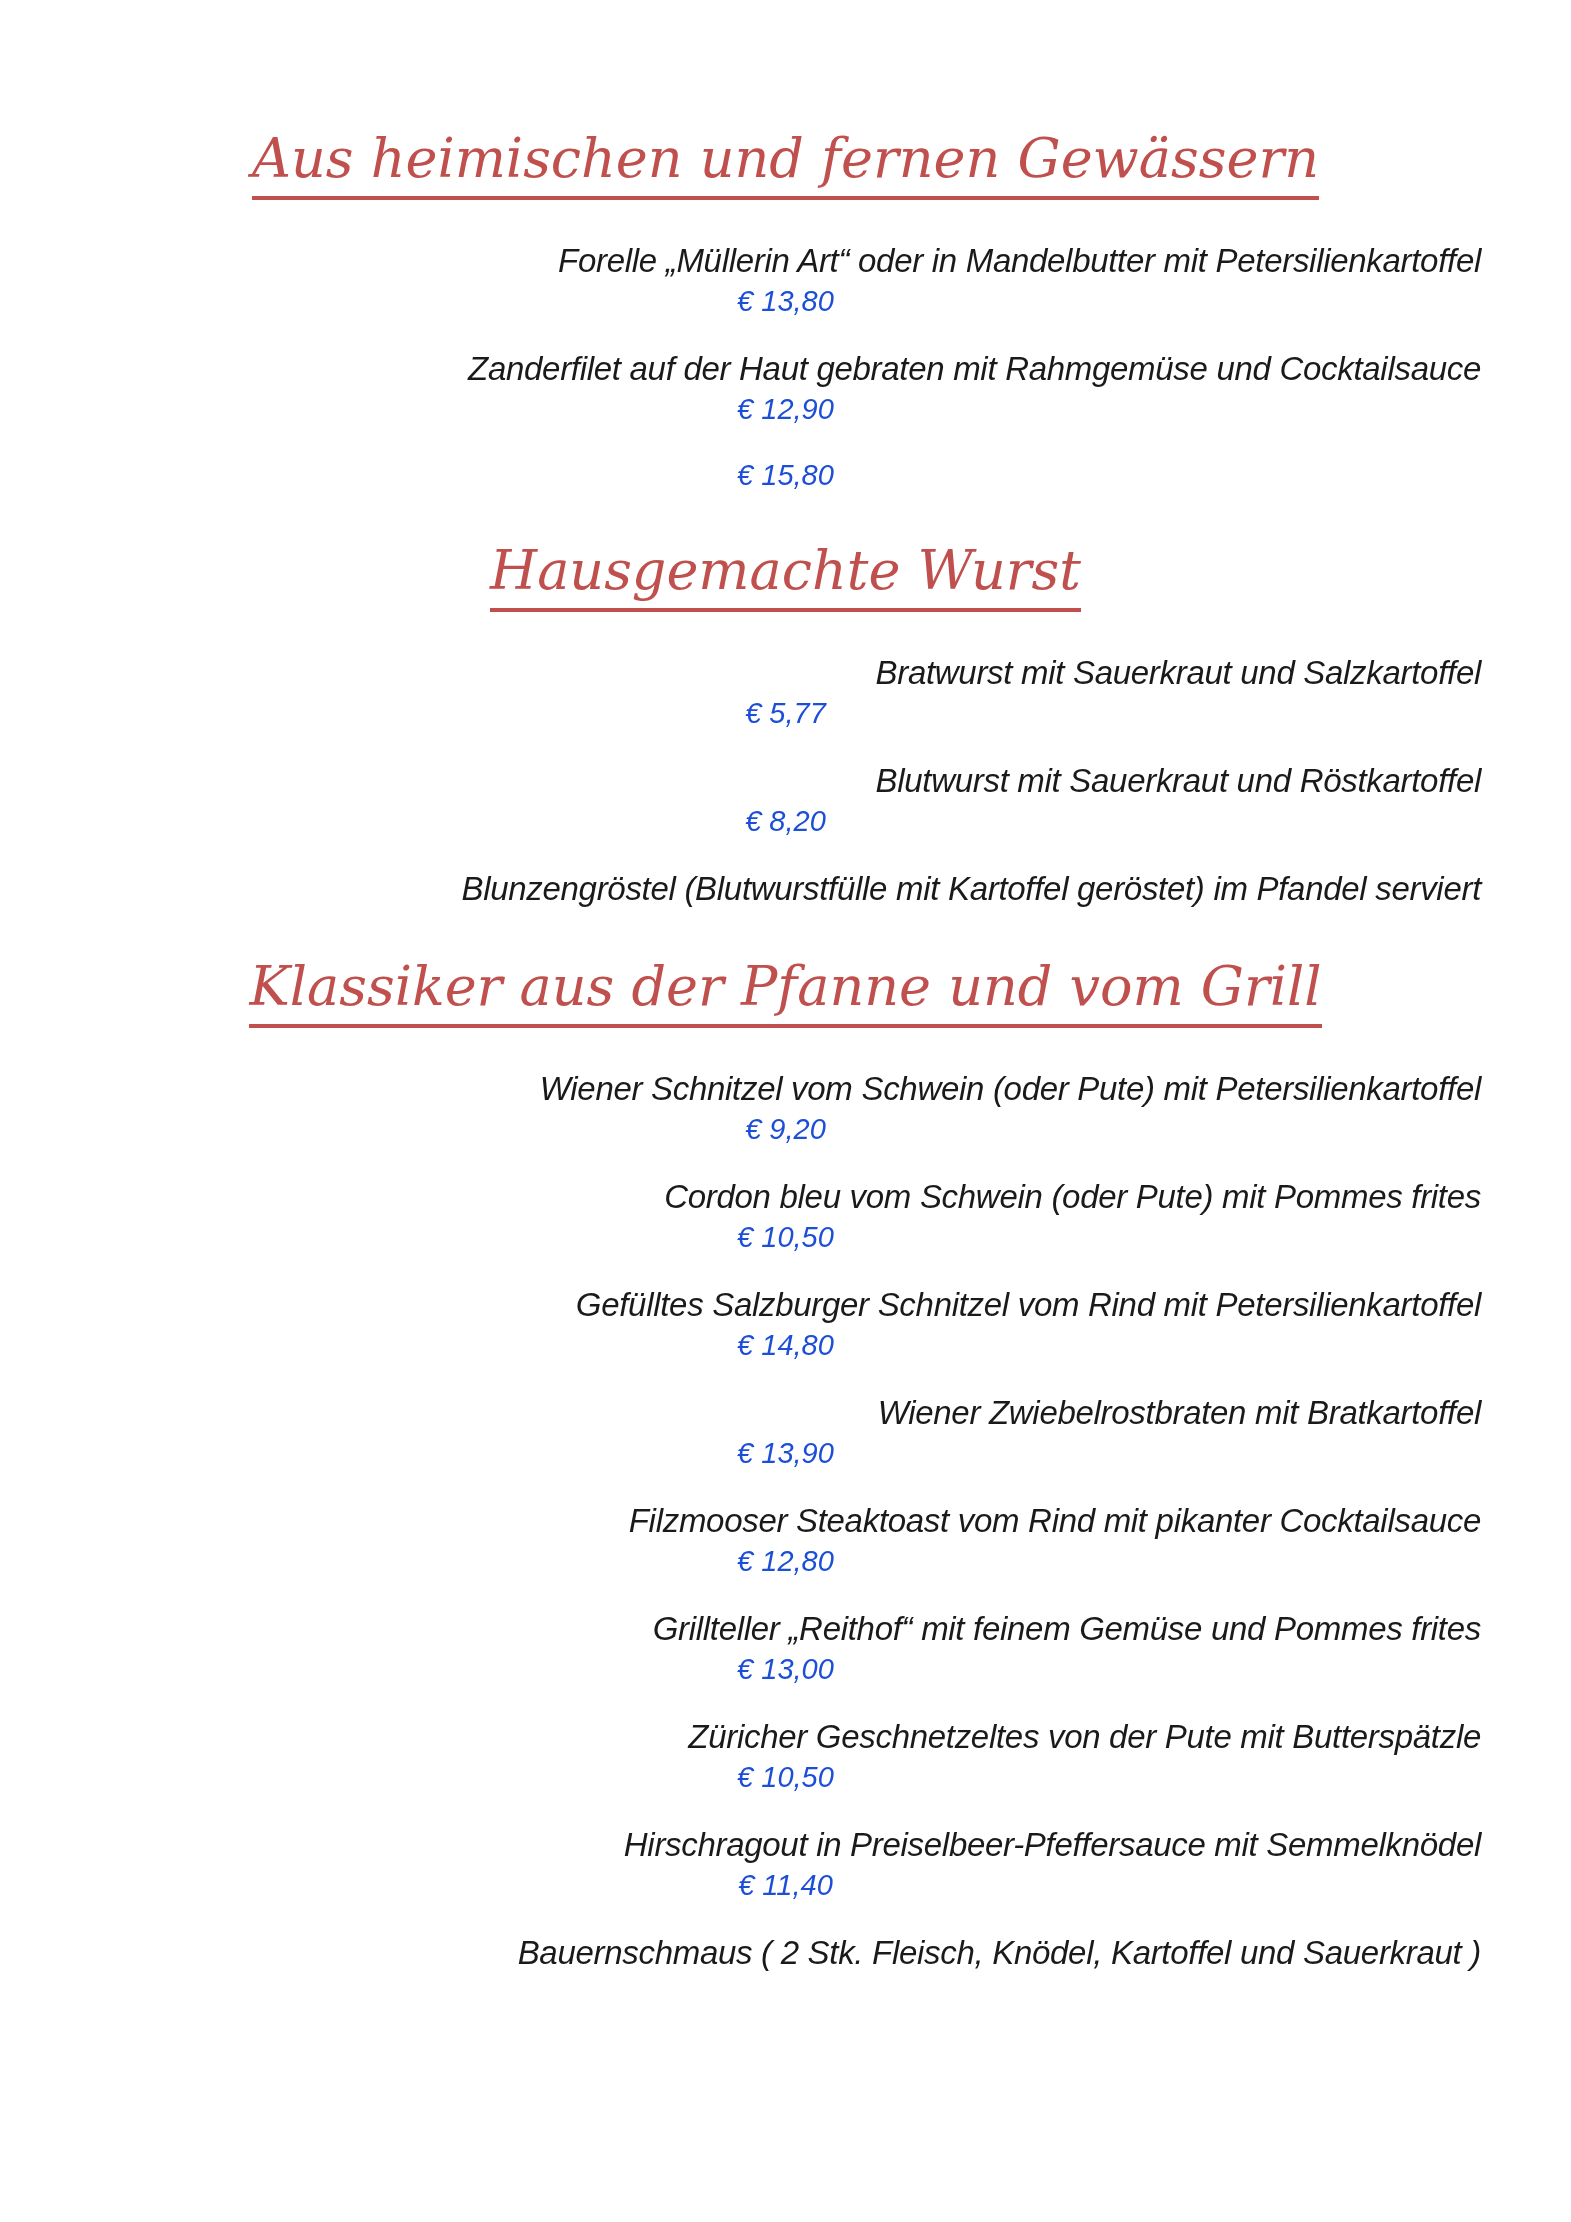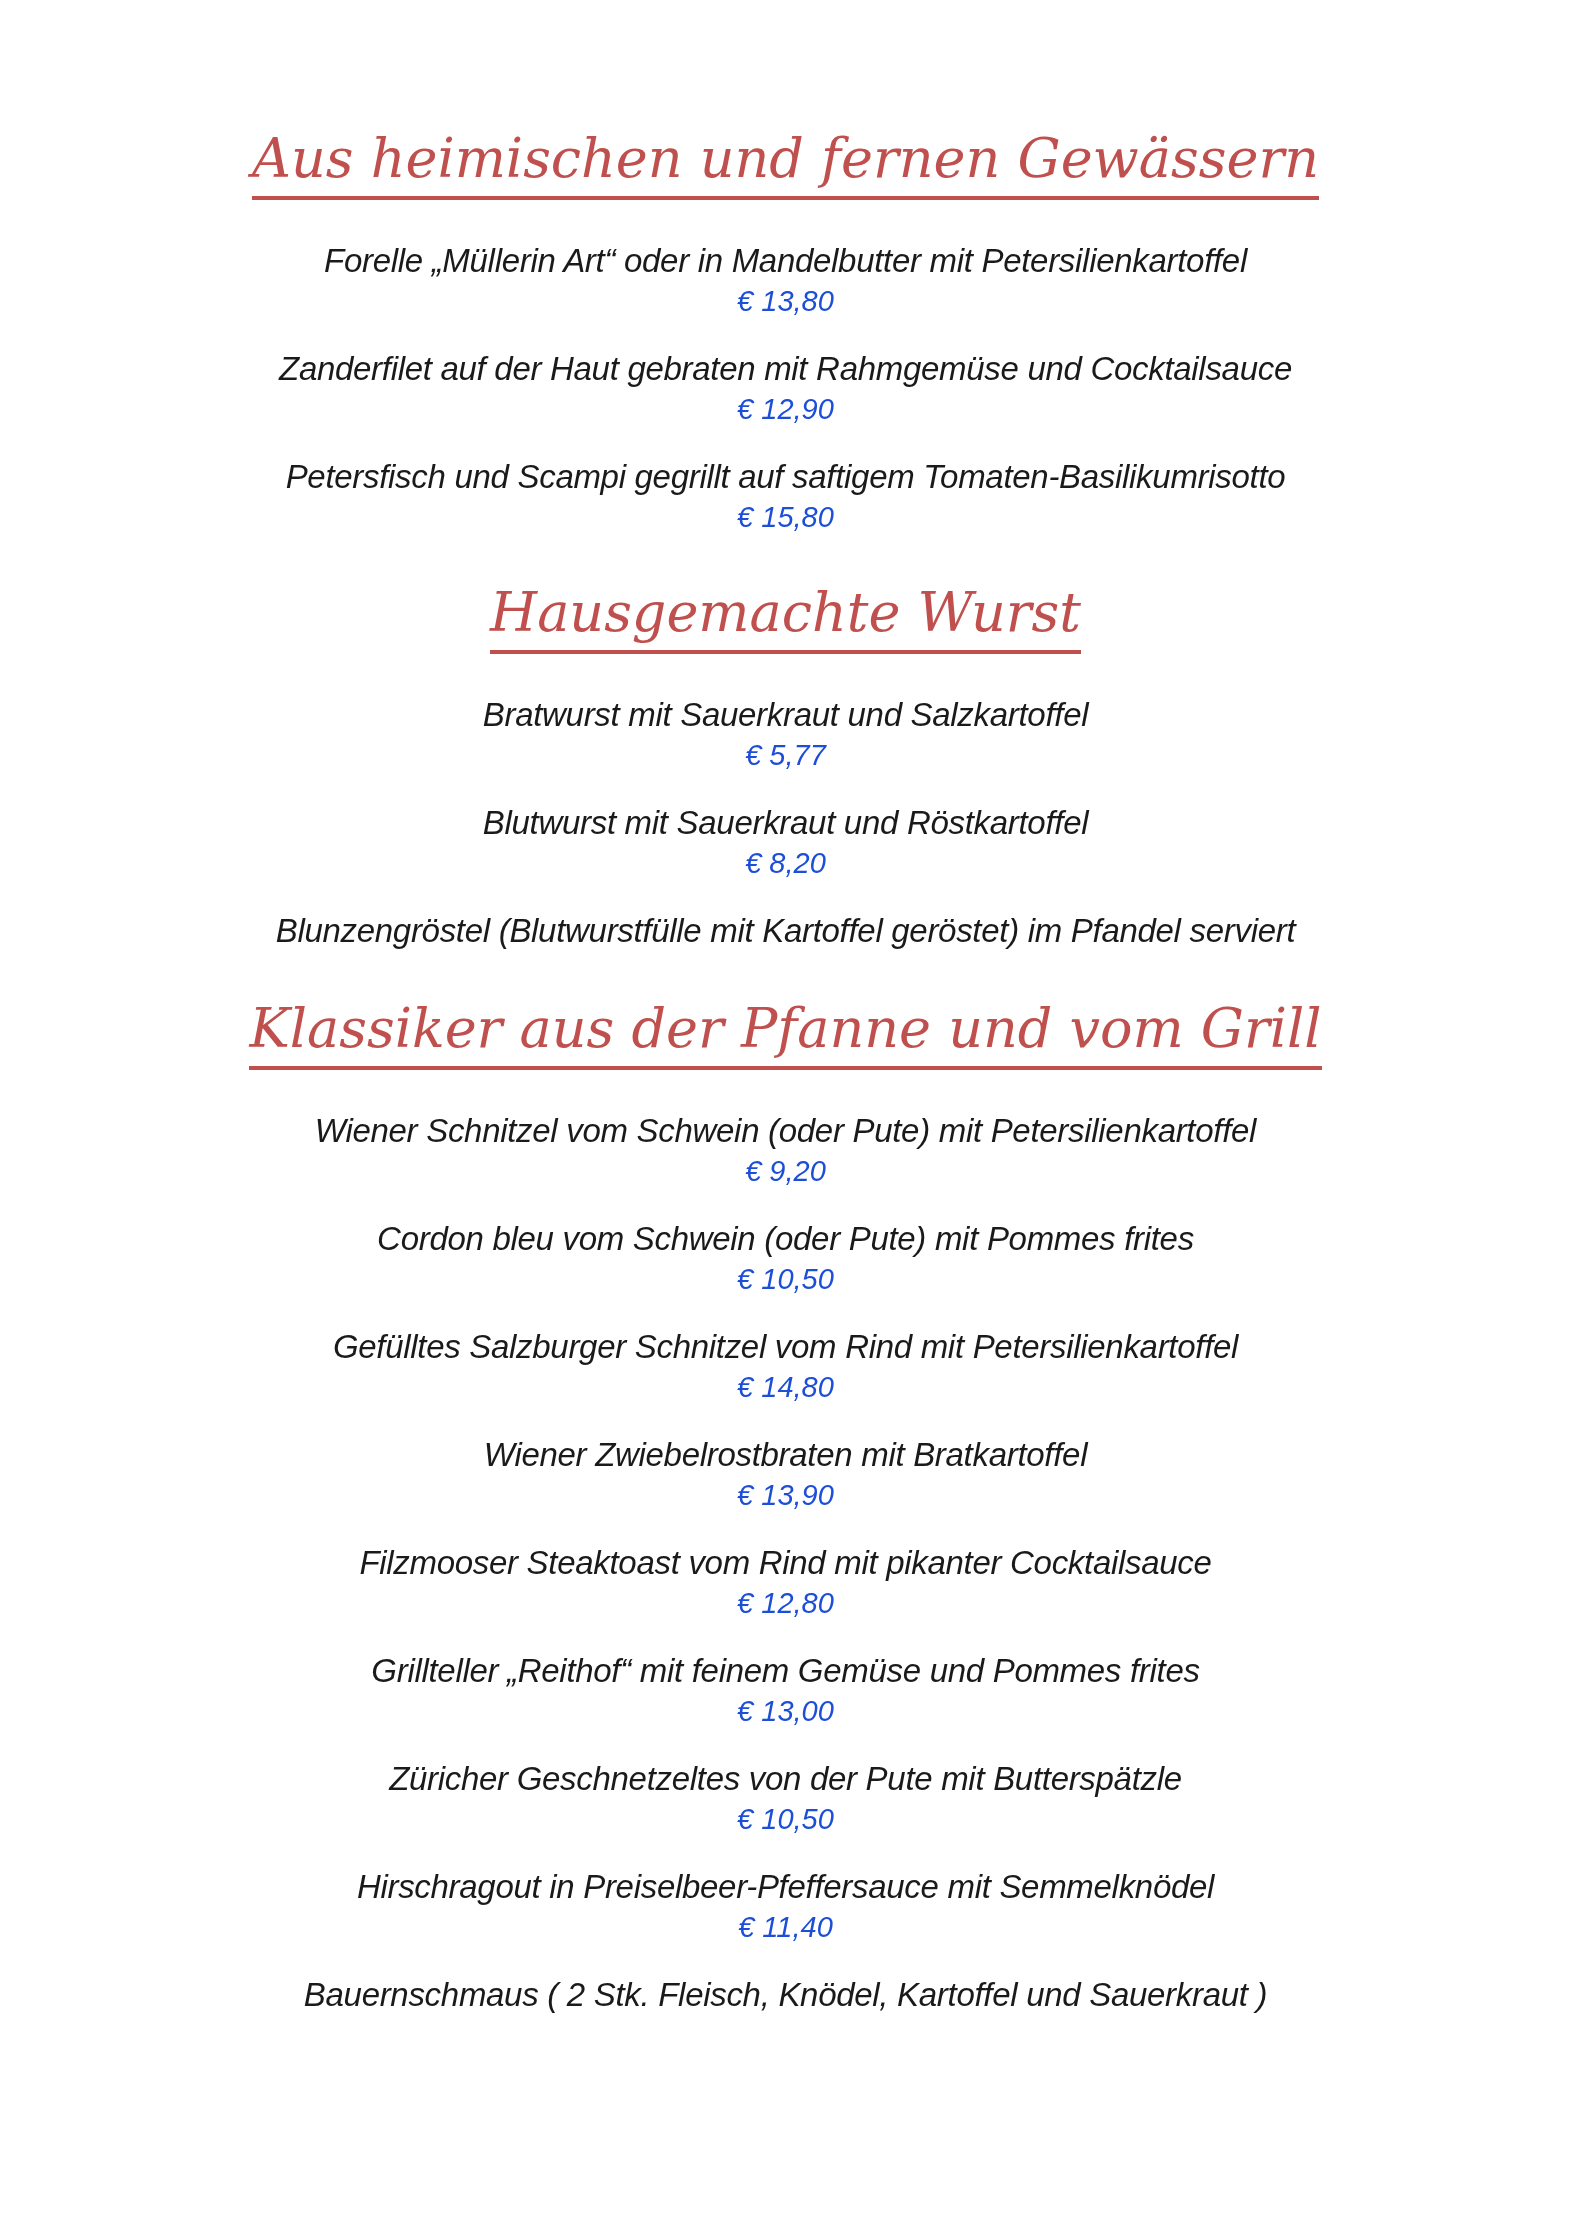--- a/index.html
+++ b/index.html
@@ -39,20 +39,21 @@
     margin: 0 0 28px 0;
   }
   .item-name {
     font-family: "Liberation Sans", sans-serif;
     font-style: italic;
     font-weight: 400;
     font-size: 33px;
     line-height: 42px;
     color: #1a1a1a;
     letter-spacing: -0.3px;
+    text-align: right;
   }
   .item-price {
     font-family: "Liberation Sans", sans-serif;
     font-style: italic;
     font-weight: 400;
     font-size: 29px;
     line-height: 38px;
     color: #1d4ed8;
   }
 </style>
@@ -65,21 +66,20 @@
         <h2 class="section-title"><span class="title-text">Aus heimischen und fernen Gewässern</span></h2>
         <div class="menu-item">
           <div class="item-name">Forelle „Müllerin Art“ oder in Mandelbutter mit Petersilienkartoffel</div>
           <div class="item-price">€ 13,80</div>
         </div>
         <div class="menu-item">
           <div class="item-name">Zanderfilet auf der Haut gebraten mit Rahmgemüse und Cocktailsauce</div>
           <div class="item-price">€ 12,90</div>
         </div>
         <div class="menu-item">
-          <div class="item-name">Petersfisch und Scampi gegrillt auf saftigem Tomaten-Basilikumrisotto</div>
           <div class="item-price">€ 15,80</div>
         </div>
       </section>
       <section class="menu-section">
         <h2 class="section-title"><span class="title-text">Hausgemachte Wurst</span></h2>
         <div class="menu-item">
           <div class="item-name">Bratwurst mit Sauerkraut und Salzkartoffel</div>
           <div class="item-price">€ 5,77</div>
         </div>
         <div class="menu-item">

